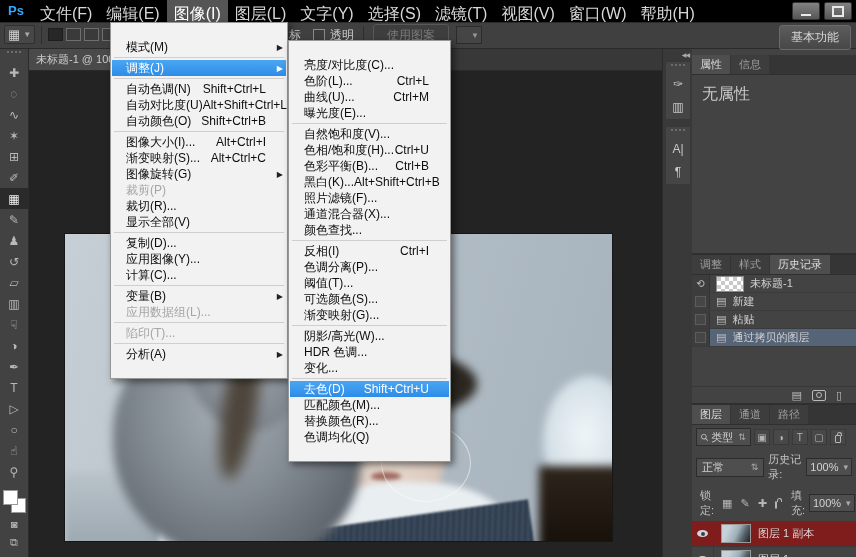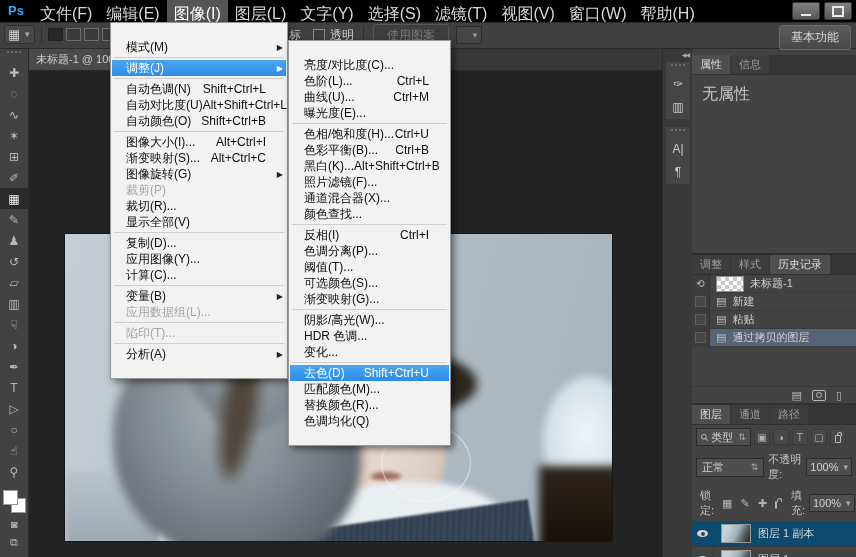--- a/index.html
+++ b/index.html
@@ -107,21 +107,21 @@
   .mag{display:inline-block;transform:rotate(-45deg);font-size:10px;color:#bbb;margin-right:3px}
   .updn{font-size:9px;color:#aaa;margin-left:5px}
   .fic{width:16px;height:16px;margin-left:3px;display:flex;align-items:center;justify-content:center;color:#b5b5b5;font-size:10px;background:#484848;border:1px solid #393939;box-sizing:border-box}
   .selbox{background:#4e4e4e;border:1px solid #2c2c2c;height:17px;display:flex;align-items:center;padding:0 5px;font-size:11px;color:#d2d2d2}
   .plabel{font-size:11px;color:#c3c3c3;margin:0 4px}
   .valbox{background:#4e4e4e;border:1px solid #2c2c2c;height:16px;display:flex;align-items:center;padding:0 3px;font-size:11px;color:#d2d2d2}
   .lockic{color:#b5b5b5;font-size:11px;margin:0 4px}
   .lock{width:7px;height:6px;border:1px solid #b5b5b5;border-radius:1px;position:relative;margin:3px 4px 0 4px}
   .lock::before{content:'';position:absolute;left:1px;top:-4px;width:3px;height:3px;border:1px solid #b5b5b5;border-bottom:none;border-radius:3px 3px 0 0}
   .layer-row{display:flex;align-items:center;height:25px;border-bottom:1px solid #393939;background:#434343}
-  .layer-row.sel{background:#0c4a6e}
+  .layer-row.sel{background:#7f1d1d}
   .eye-cell{width:22px;height:100%;border-right:1px solid #393939;display:flex;align-items:center;justify-content:center;box-sizing:border-box}
   .eye{width:11px;height:7px;background:#d5d5d5;border-radius:50%;position:relative}
   .eye::after{content:'';position:absolute;left:3.5px;top:1.5px;width:4px;height:4px;background:#39414f;border-radius:50%}
   .lthumb{width:30px;height:19px;margin:0 7px 0 7px;border:1px solid #9a9a9a;box-sizing:border-box;
     background:linear-gradient(115deg,#c6d2d8 22%,#9fb0bb 52%,#57636b 74%,#23211e 100%)}
   .lname{font-size:11px;color:#d8d8d8}
 </style>
 </head>
 <body>
 
@@ -383,20 +383,25 @@
       <span class="ms">Ctrl+M</span>
       <span class="ma"></span>
     </div>
     <div class="mrow">
       <span class="ml">曝光度(E)...</span>
       <span class="ms"></span>
       <span class="ma"></span>
     </div>
     <div class="msep"></div>
     <div class="mrow">
+      <span class="ml">自然饱和度(V)...</span>
+      <span class="ms"></span>
+      <span class="ma"></span>
+    </div>
+    <div class="mrow">
       <span class="ml">色相/饱和度(H)...</span>
       <span class="ms">Ctrl+U</span>
       <span class="ma"></span>
     </div>
     <div class="mrow">
       <span class="ml">色彩平衡(B)...</span>
       <span class="ms">Ctrl+B</span>
       <span class="ma"></span>
     </div>
     <div class="mrow">
@@ -571,21 +576,21 @@
       <span class="fic">▢</span>
       <span class="fic">
           <span class="lock"></span>
         </span>
     </div>
     <div class="lrow">
       <div class="selbox" style="width:78px;justify-content:space-between">
         <span>正常</span>
           <span class="updn">⇅</span>
       </div>
-      <span class="plabel">不透明度:</span>
+      <span class="plabel">历史记录:</span>
       <div class="valbox">
           <span>100%</span>
           <span class="updn">▾</span>
         </div>
     </div>
     <div class="lrow">
       <span class="plabel">锁定:</span>
       <span class="lockic">▦</span>
       <span class="lockic">✎</span>
       <span class="lockic">✚</span>

